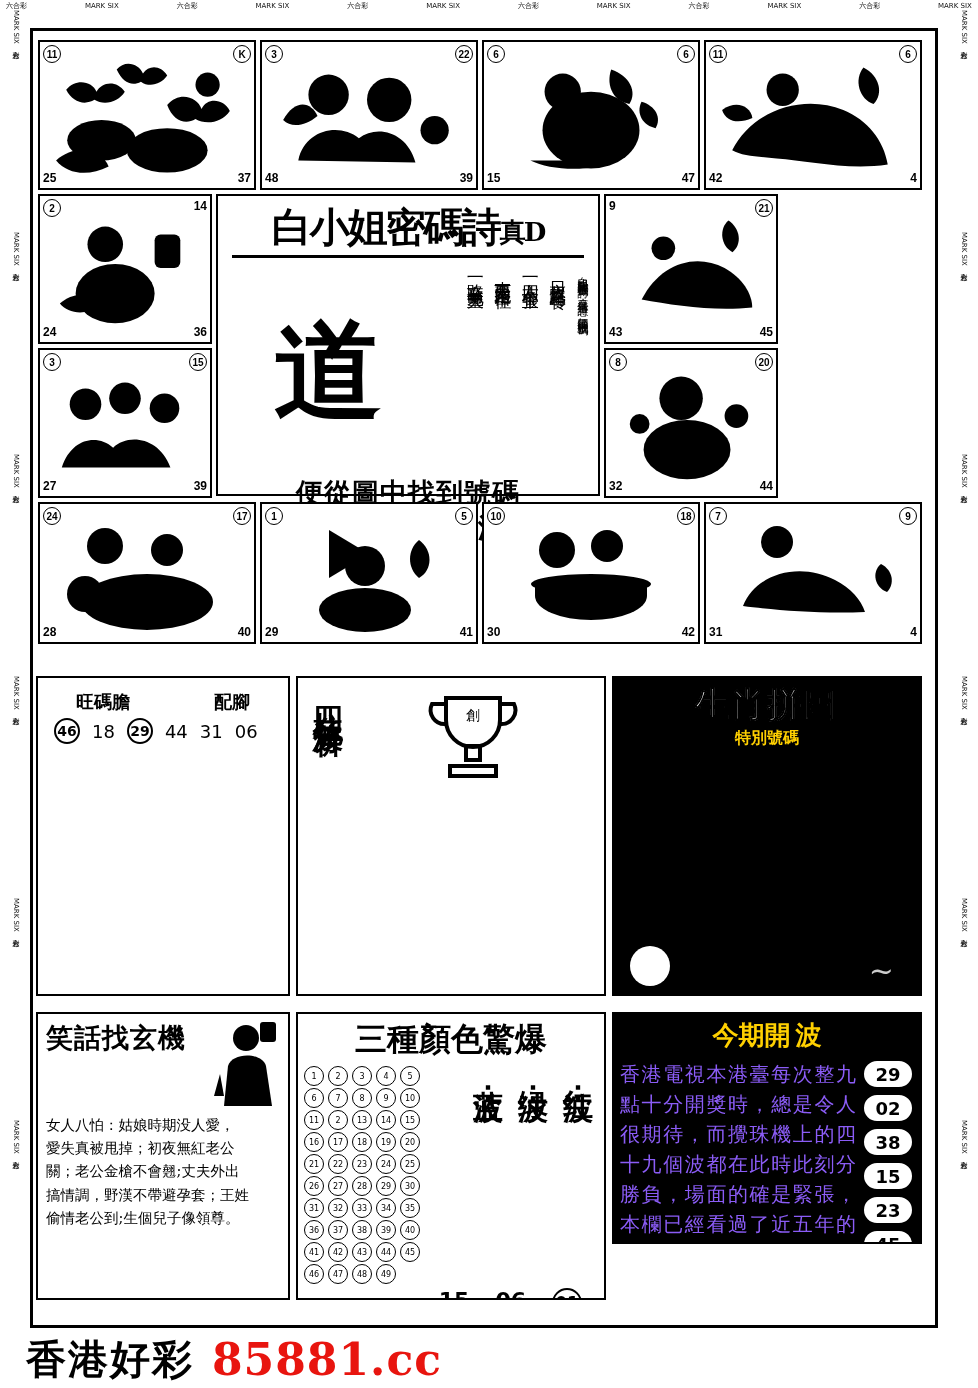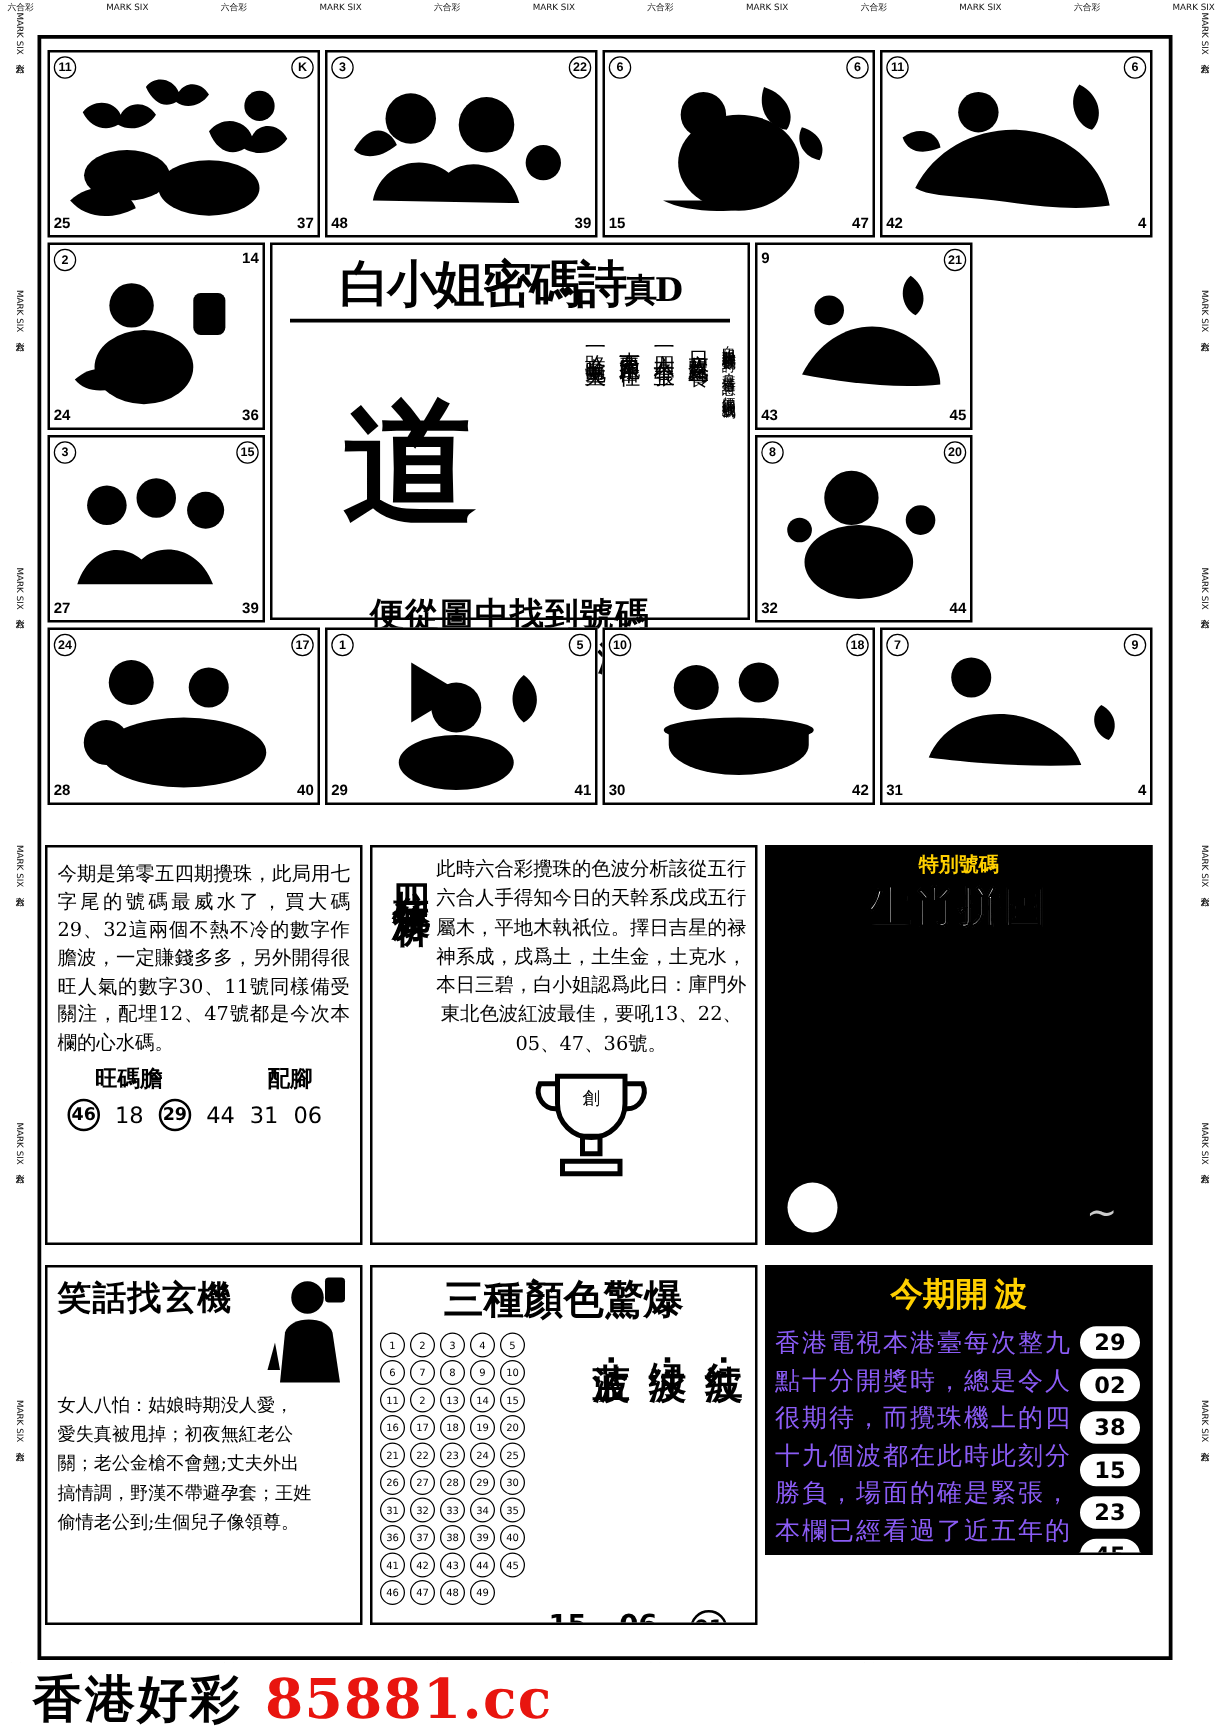--- a/index.html
+++ b/index.html
@@ -501,58 +501,56 @@
           </g>
             </svg>
         </div>
       </div>
     </div>
   </div>
 
   <div class="panels" style="top:676px;height:330px;display:flex;gap:6px;">
 
     <div class="panel" style="width:254px;height:320px;padding:6px 8px;">
-      <div class="cjk" style="font-size:15.5px;line-height:1.45;text-align:justify;margin-top:4px;">今期是第零五四期攪珠，此局用七字尾的號碼最威水了，買大碼29、32這兩個不熱不冷的數字作膽波，一定賺錢多多，另外開得很旺人氣的數字30、11號同樣備受關注，配埋12、47號都是今次本欄的心水碼。</div>
       <div style="display:flex;justify-content:space-around;margin-top:6px;font-weight:bold;font-size:18px;gap:24px;" class="cjk">
         <span>旺碼膽</span>
         <span>配腳</span>
       </div>
       <div style="display:flex;align-items:center;gap:12px;margin-top:4px;padding-left:8px;">
         <span class="bubble">46</span>
         <span style="font-size:18px;">18</span>
         <span class="bubble">29</span>
         <span style="font-size:18px;">44</span>
         <span style="font-size:18px;">31</span>
         <span style="font-size:18px;">06</span>
       </div>
     </div>
 
     <div class="panel" style="width:310px;height:320px;padding:6px;display:flex;">
       <div class="vtitle" style="width:44px;">四柱色波分析</div>
       <div style="flex:1;display:flex;flex-direction:column;">
-        <div class="cjk" style="font-size:15.5px;line-height:1.5;text-align:center;">此時六合彩攪珠的色波分析該從五行六合人手得知今日的天幹系戊戌五行屬木，平地木執祇位。擇日吉星的禄神系成，戌爲土，土生金，土克水，本日三碧，白小姐認爲此日：庫門外東北色波紅波最佳，要吼13、22、05、47、36號。</div>
         <div class="trophy" style="margin-top:2px;">
           <svg width="110" height="96" viewBox="0 0 110 96">
             <g fill="none" stroke="#000" stroke-width="4">
               <path d="M28 12h54v22a27 27 0 0 1-54 0z"></path>
               <path d="M28 18H14a14 14 0 0 0 14 20"></path>
               <path d="M82 18h14a14 14 0 0 1-14 20"></path>
               <path d="M48 60h14v14H48z"></path>
               <path d="M32 80h46v10H32z"></path>
             </g>
             <text x="48" y="34" font-size="14" font-family="DejaVu Serif, serif">創</text>
           </svg>
         </div>
       </div>
     </div>
 
     <div class="panel invert" style="width:310px;height:320px;padding:4px;position:relative;">
       <div style="text-align:center;">
+        <div class="cjk gallery-title" style="color:#fff;font-size:34px;">生肖拼圖</div>
         <div class="cjk" style="font-size:16px;color:#ffd000;font-weight:bold;">特別號碼</div>
-        <div class="cjk gallery-title" style="color:#fff;font-size:34px;">生肖拼圖</div>
       </div>
       <div class="halftone" style="position:absolute;left:30px;top:78px;width:250px;height:200px;background-color:#000;opacity:0.95;"></div>
       <div style="position:absolute;left:40px;top:110px;width:230px;height:150px;color:#000;font-size:10px;"></div>
       <div style="position:absolute;left:16px;bottom:8px;width:40px;height:40px;border-radius:50%;background:#fff;"></div>
       <div style="position:absolute;right:26px;bottom:6px;color:#fff;font-family:'DejaVu Serif',serif;font-size:30px;opacity:.8;">~</div>
     </div>
   </div>
 
   <div class="panels" style="top:1012px;height:310px;display:flex;gap:6px;">
 

